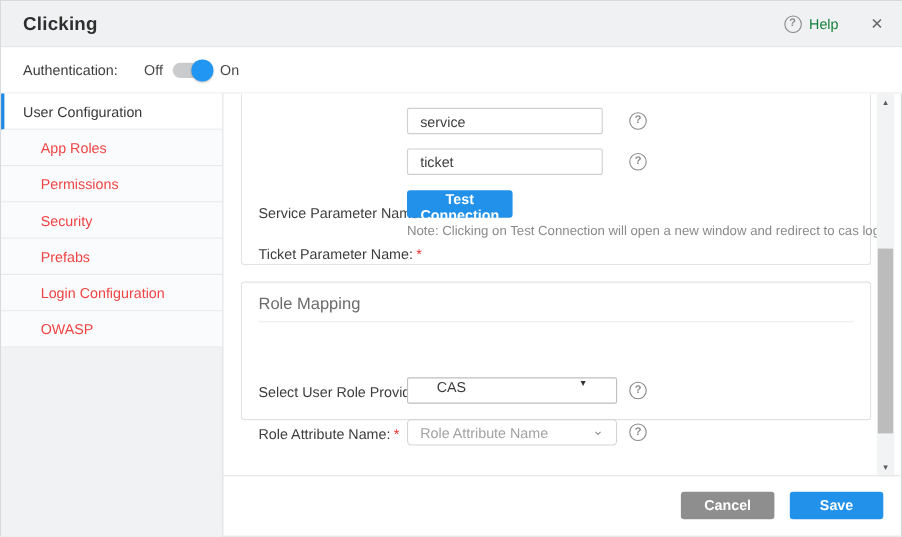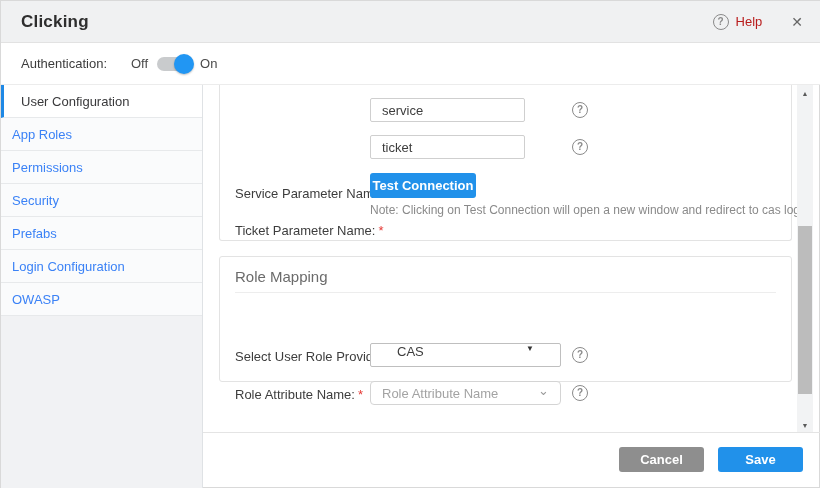--- a/index.html
+++ b/index.html
@@ -13,53 +13,53 @@
 
   
   .hdr { position:absolute; left:0; top:0; width:820px; height:42px;
     background:#f0f1f2; border-bottom:1px solid #e2e2e2;
     display:flex; align-items:center; padding:0 14px 0 20px; }
   .hdr-title { font-size:17px; font-weight:700; color:#2e2e2e; letter-spacing:.2px; }
   .hdr-right { margin-left:auto; display:flex; align-items:center; gap:7px; }
   .qcircle { width:16px; height:16px; border:1.5px solid #8a8a8a; border-radius:50%;
     display:flex; align-items:center; justify-content:center;
     font-size:10px; color:#8a8a8a; font-weight:700; line-height:1; }
-  .hdr-help-lbl { font-size:13px; color:#b91c1c; margin-right:18px; }
+  .hdr-help-lbl { font-size:13px; color:#15803d; margin-right:18px; }
   .hdr-close { font-size:14px; color:#666; cursor:pointer; padding:2px 4px; }
 
   
   .auth { position:absolute; left:0; top:42px; width:820px; height:42px; background:#fff;
     display:flex; align-items:center; padding-left:20px; border-bottom:1px solid #ececec; }
   .auth-label { font-size:13px; color:#3c3c3c; width:90px; }
   .toggle-group { display:flex; align-items:center; gap:9px; margin-left:20px; }
   .tg-txt { font-size:13px; color:#4a4a4a; }
   .toggle { position:relative; width:34px; height:14px; background:#c9cbcd; border-radius:8px; cursor:pointer; }
   .toggle .knob { position:absolute; right:-3px; top:-3px; width:20px; height:20px;
     background:#2196f3; border-radius:50%; box-shadow:0 1px 2px rgba(0,0,0,.25); }
 
   
   .sidebar { position:absolute; left:0; top:84px; width:202px; height:404px;
     background:#f1f2f4; border-right:1px solid #dfe2e5; }
-  .side-item { height:33px; display:flex; align-items:center; padding-left:11px;
-    font-size:13px; color:#3b82f6; background:#fafbfc; border-bottom:1px solid #e7e9eb; cursor:pointer; }
+  .side-item { height:33px; display:flex; align-items:center; padding-left:36px;
+    font-size:13px; color:#ef4444; background:#fafbfc; border-bottom:1px solid #e7e9eb; cursor:pointer; }
   .side-item.active { background:#fff; color:#39393b; border-left:3px solid #1e88e5; padding-left:17px; }
 
   
   .panel { position:absolute; background:#fff; border:1px solid #e3e3e3; border-radius:3px; }
   #panel-cas { left:218px; top:84px; width:573px; height:156px; border-top:none; border-radius:0 0 3px 3px; }
   #panel-role { left:218px; top:255px; width:573px; height:126px; }
 
   .f-label { position:absolute; left:15px; font-size:13px; color:#3d3d3d; white-space:nowrap; }
   .req { color:#e53935; margin-left:3px; }
-  .f-input { position:absolute; left:150px; width:155px; height:24px; border:1px solid #cfcfcf;
+  .f-input { position:absolute; left:150px; width:178px; height:24px; border:1px solid #cfcfcf;
     border-radius:2px; font-family:inherit; font-size:13px; color:#3d3d3d; padding:0 11px; background:#fff; }
   .f-input::placeholder { color:#a3a3a3; }
   .help { position:absolute; left:352px; }
 
-  .btn-test { position:absolute; left:150px; top:88px; width:106px; height:25px;
+  .btn-test { position:absolute; left:150px; top:88px; width:96px; height:25px;
     background:#2191ea; color:#fff; border:none; border-radius:3px;
     font-family:inherit; font-size:13px; font-weight:700; cursor:pointer; }
   .note { position:absolute; left:150px; top:118px; font-size:12px; color:#8a8a8a; white-space:nowrap; }
 
   .sec-title { position:absolute; left:15px; top:11px; font-size:15px; color:#6b6b6b; }
   .sec-sep { position:absolute; left:15px; right:15px; top:35px; height:1px; background:#ededed; }
 
   .selectbox { position:absolute; left:150px; top:86px; width:191px; height:24px;
     border:1px solid #bfbfbf; border-radius:2px; background:#fff;
     display:flex; align-items:flex-start; padding:0 26px; font-size:13px; color:#3d3d3d; cursor:pointer; }

